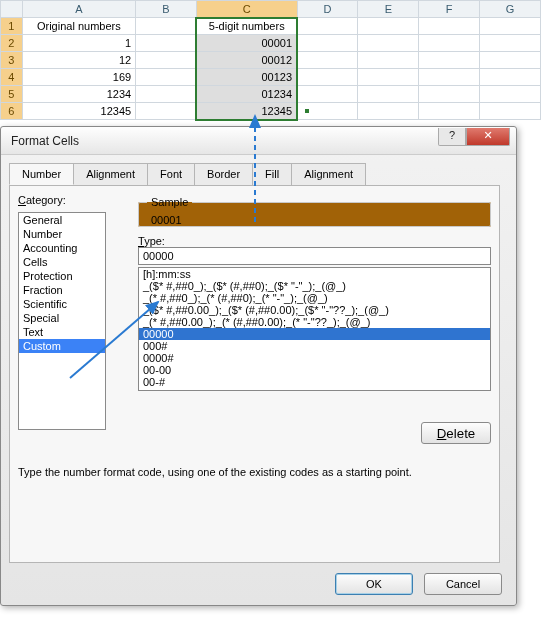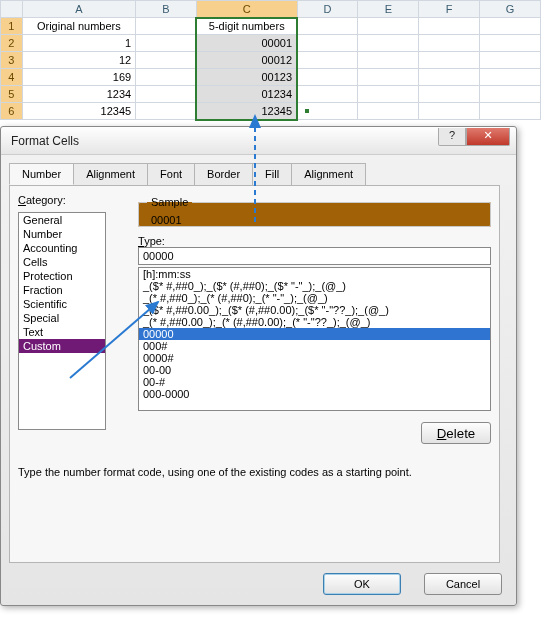--- a/index.html
+++ b/index.html
@@ -59,33 +59,33 @@
   .title-btn.close { background: linear-gradient(#e07a6e,#c0392b); color:#fff; width:44px; border-radius:0 0 2px 0; margin-right:6px;}
   .tabs { display:flex; margin: 8px 8px 0 8px; }
   .tab { padding: 4px 12px; border:1px solid #b5b5b5; background:#ebebeb; font-size:11px; border-bottom:none; margin-right:-1px;}
   .tab.active { background:#f7f7f7; border-bottom:1px solid #f7f7f7; position:relative; z-index:2;}
   .tabpanel { margin: 0 16px 8px 8px; border:1px solid #b5b5b5; background:#f7f7f7; height: 378px; position:relative; padding: 8px;}
   .cat-label { font-size:11px; }
   .underline { text-decoration: underline; }
   .listbox { width: 88px; height: 218px; border:1px solid #8a8a8a; background:#fff; overflow:hidden; position:absolute; top:26px; left:8px; }
   .listbox .inner { overflow-y: scroll; height:100%; }
   .listbox .item { padding: 1px 4px; white-space:nowrap; }
-  .listbox .item.sel { background:#701a75; color:#fff; }
+  .listbox .item.sel { background:#3b82f6; color:#fff; }
   .rightpane { position:absolute; left:128px; top:8px; right:8px; }
   .sample-box { border:1px solid #c8c8c8; border-radius:2px; padding:6px 8px 0 8px; margin:2px 0 8px 0; background:#a16207;}
   .sample-box legend { font-size:11px; padding:0 4px; }
   .sample-box .val { padding-left:4px; }
   .type-input { width: 100%; border:1px solid #888; background:#fff; padding:2px 4px; font:inherit; }
-  .codelist { width:100%; height:144px; border:1px solid #888; background:#fff; margin-top:2px; overflow-y:scroll; font-size:11px;}
+  .codelist { width:100%; height:124px; border:1px solid #888; background:#fff; margin-top:2px; overflow-y:scroll; font-size:11px;}
   .codelist .item { padding:0 4px; white-space:nowrap; }
   .codelist .item.sel { background:#2f74d0; color:#fff; }
   .delete-btn { position:absolute; right:8px; top:236px; width:70px; height:22px; background:linear-gradient(#fdfdfd,#e3e3e3); border:1px solid #8a8a8a; border-radius:3px; }
   .hint { position:absolute; left:8px; top:280px; right:8px; font-size:11px; }
   .dialog-btns { position:absolute; right: 14px; bottom: 10px; }
-  .dialog-btns button { width:78px; height:22px; margin-left:20px; background:linear-gradient(#fdfdfd,#e3e3e3); border:1px solid #8a8a8a; border-radius:3px; font:inherit; }
+  .dialog-btns button { width:78px; height:22px; margin-left:8px; background:linear-gradient(#fdfdfd,#e3e3e3); border:1px solid #8a8a8a; border-radius:3px; font:inherit; }
   .dialog-btns button.default { border:1px solid #3c7fb1; box-shadow:0 0 0 1px #a6d0e7 inset;}
   
   svg.arrows { position:absolute; top:0; left:0; pointer-events:none; }
 </style>
 </head>
 <body>
 
 <table class="sheet">
   <tbody>
       <tr>

